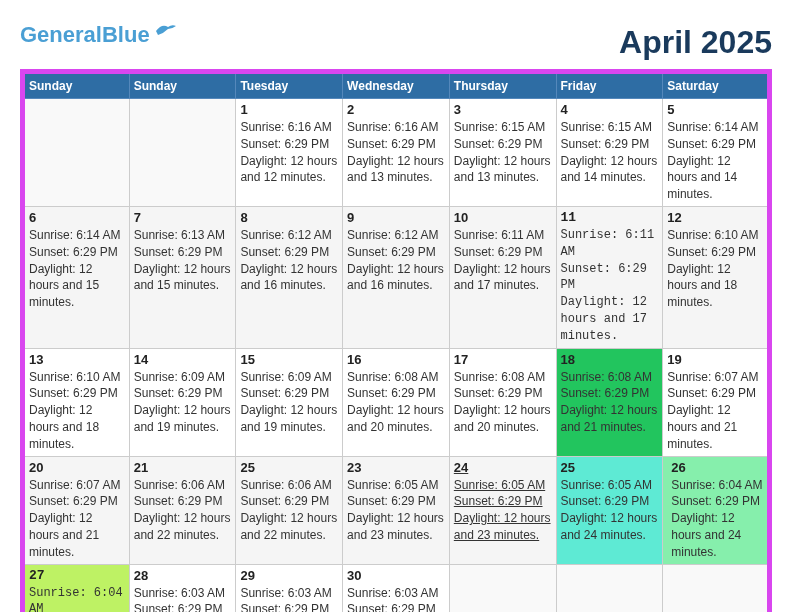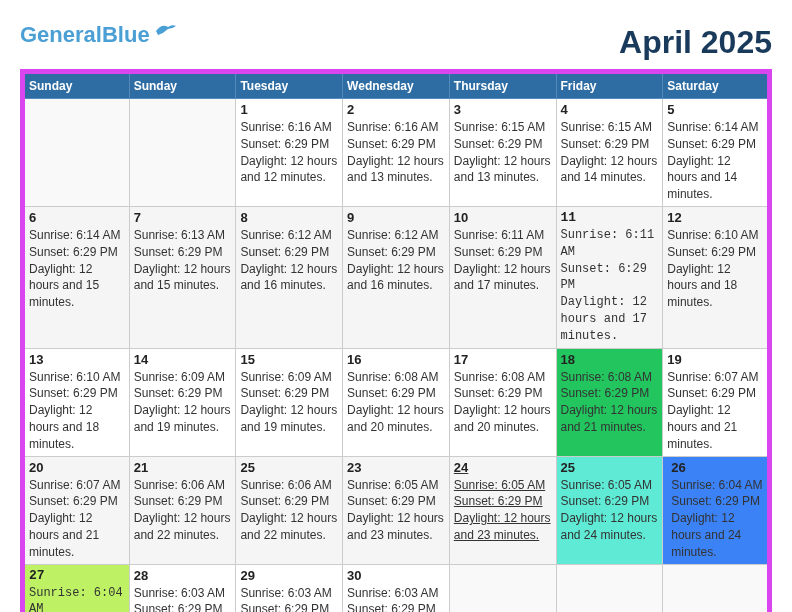--- a/index.html
+++ b/index.html
@@ -226,21 +226,21 @@
             <div class="day-info">Sunrise: 6:05 AM<br>Sunset: 6:29 PM<br>Daylight: 12 hours and 23 minutes.</div>
           </td>
           <td style="background: rgb(245, 245, 245); text-decoration: underline;">
             <span class="day-num">24</span>
             <div class="day-info">Sunrise: 6:05 AM<br>Sunset: 6:29 PM<br>Daylight: 12 hours and 23 minutes.</div>
           </td>
           <td style="background: #5eead4;">
             <span class="day-num">25</span>
             <div class="day-info">Sunrise: 6:05 AM<br>Sunset: 6:29 PM<br>Daylight: 12 hours and 24 minutes.</div>
           </td>
-          <td style="background: #3b82f6; padding-left: 8px;">
+          <td style="background: #86efac; padding-left: 8px;">
             <span class="day-num">26</span>
             <div class="day-info">Sunrise: 6:04 AM<br>Sunset: 6:29 PM<br>Daylight: 12 hours and 24 minutes.</div>
           </td>
         </tr>
         <tr style="background: rgb(255, 255, 255);">
           <td style="background: #bef264; font-family: Liberation Mono, monospace;">
             <span class="day-num">27</span>
             <div class="day-info">Sunrise: 6:04 AM<br>Sunset: 6:29 PM<br>Daylight: 12 hours and 25 minutes.</div>
           </td>
           <td style="background: rgb(255, 255, 255);">

